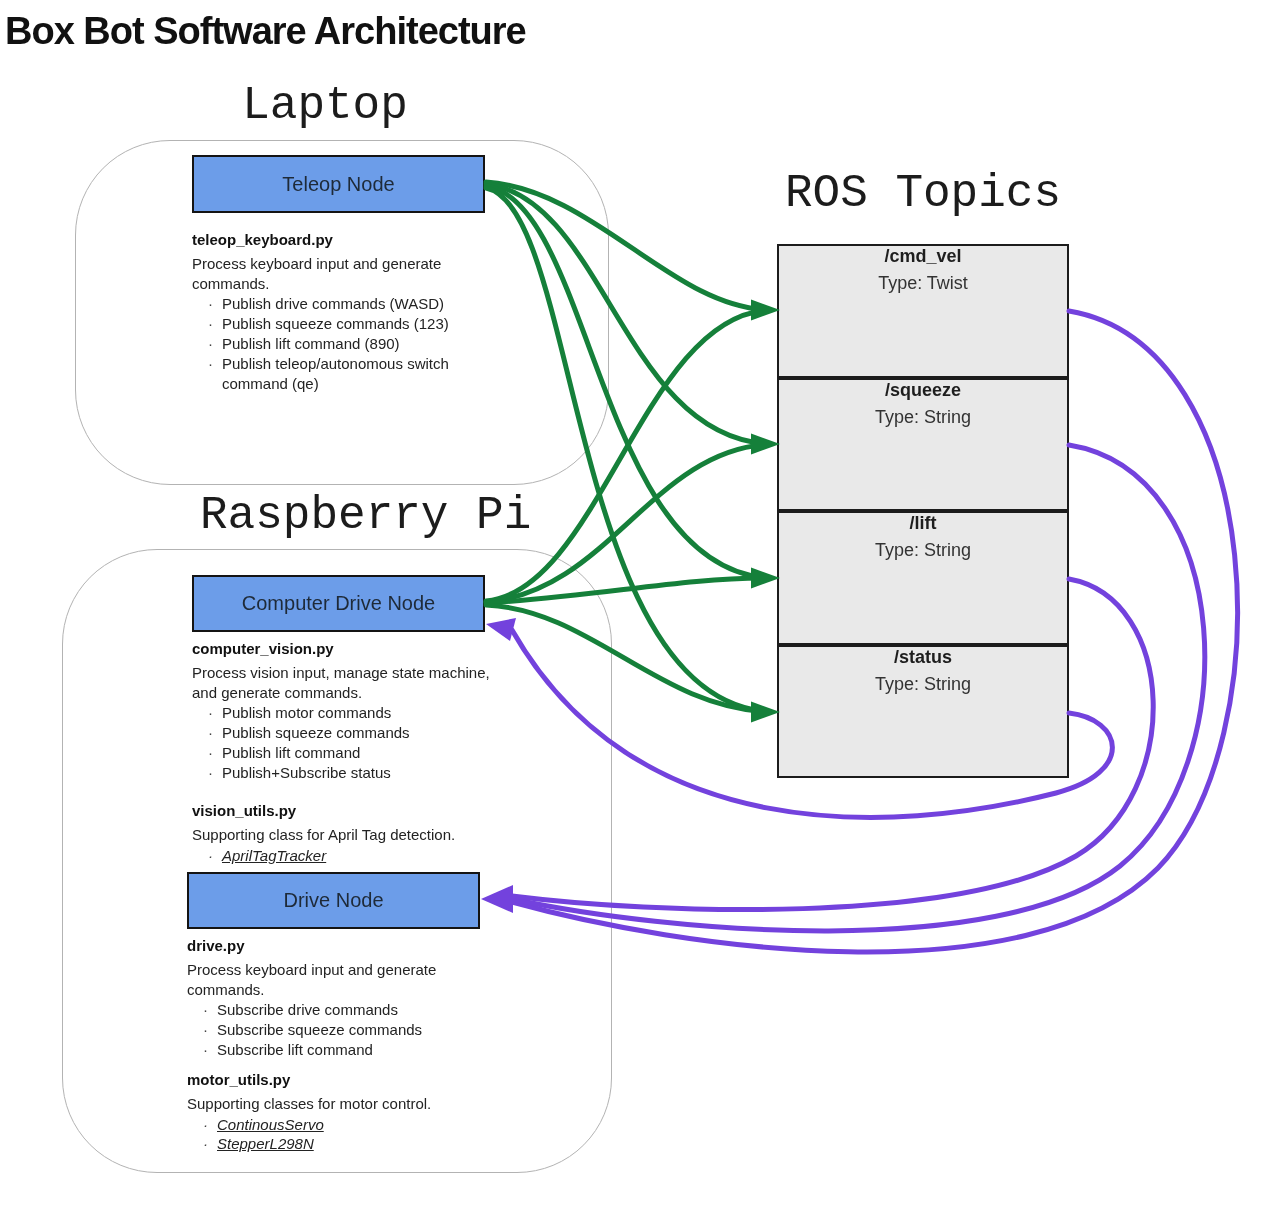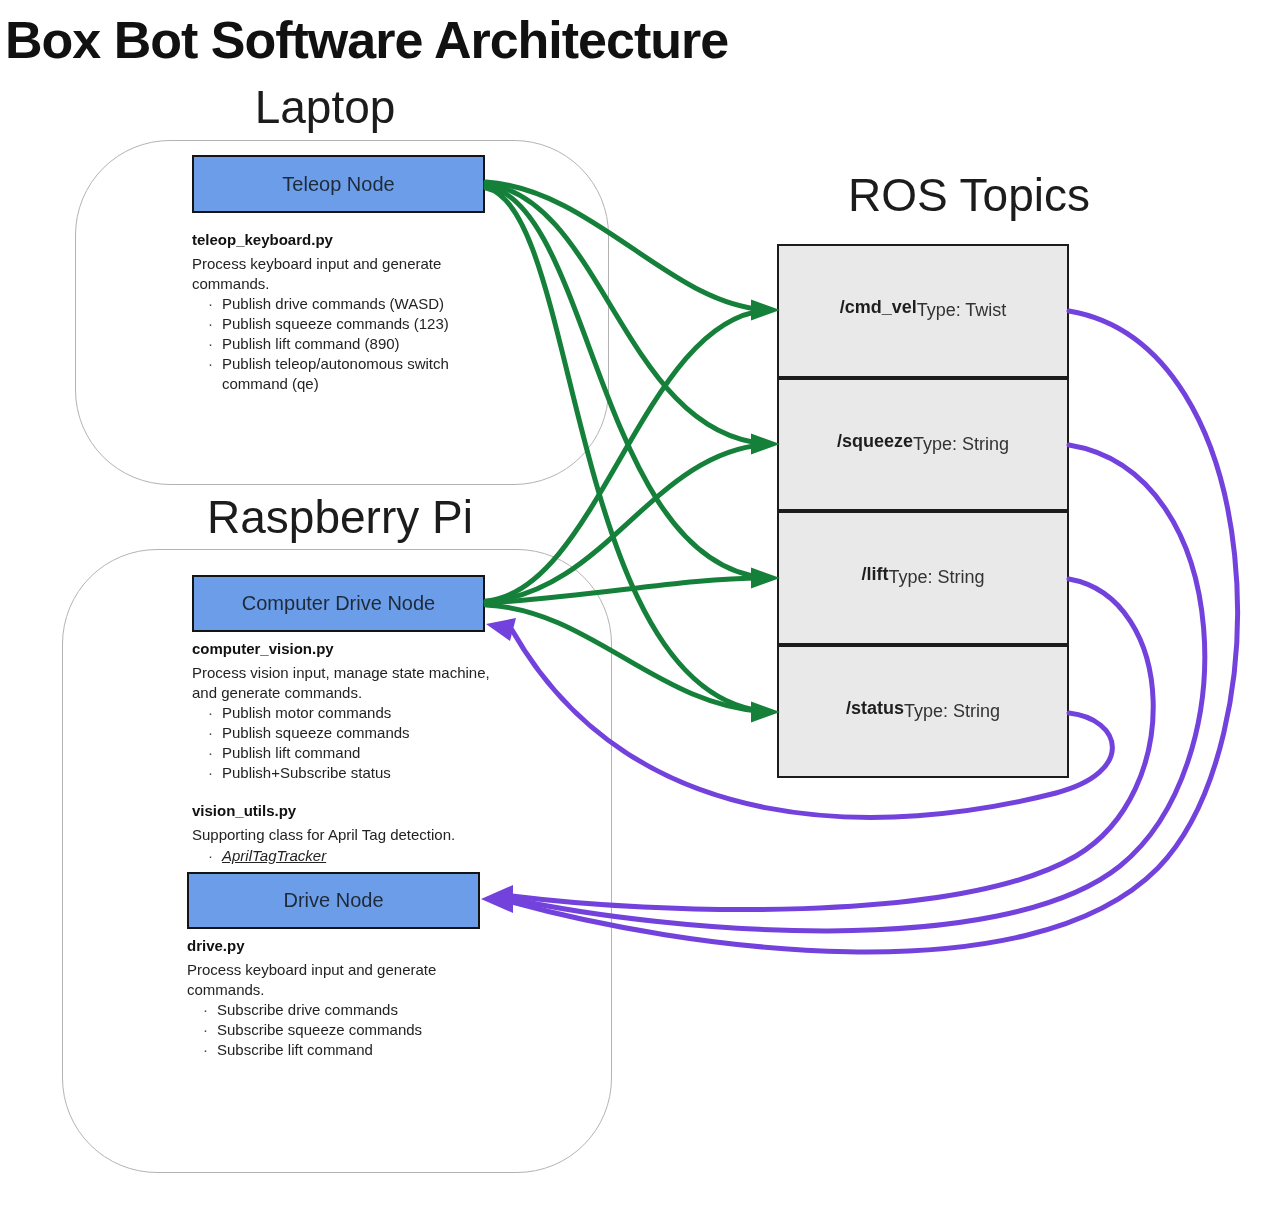--- a/index.html
+++ b/index.html
@@ -2,43 +2,43 @@
 <html><head>
 <meta charset="utf-8">
 <style>
   html,body{margin:0;padding:0;background:#ffffff;}
   body{font-family:"Liberation Sans","DejaVu Sans",sans-serif;color:#222;}
   #canvas{position:relative;width:1286px;height:1214px;background:#ffffff;overflow:hidden;}
 
   .abs{position:absolute;}
 
   
-  .page-title{left:5px;top:10px;font-size:52px;font-weight:bold;color:#111;letter-spacing:-1px;z-index:3;}
-  .section-label{font-size:46px;font-weight:400;color:#1c1c1c;text-align:center;z-index:3;white-space:nowrap;}
+  .page-title{left:5px;top:10px;font-size:38px;font-weight:bold;color:#111;letter-spacing:-1px;z-index:3;}
+  .section-label{font-size:46px;font-weight:400;color:#1c1c1c;text-align:center;z-index:3;white-space:nowrap;font-family:Liberation Mono, monospace;}
   .laptop-label{left:140px;top:80px;width:370px;}
-  .ros-label{left:823px;top:168px;width:292px;}
+  .ros-label{left:777px;top:168px;width:292px;}
   .rpi-label{left:200px;top:490px;width:280px;}
 
   
   .container{border:1.6px solid #b3b3b3;border-radius:95px;background:#ffffff;z-index:1;}
   .laptop-container{left:75px;top:140px;width:532px;height:343px;}
   .rpi-container{left:62px;top:549px;width:548px;height:622px;}
 
   
   .node-box{background:#6c9de9;border:2px solid #141414;box-sizing:border-box;
             display:flex;align-items:center;justify-content:center;
             font-size:20px;color:#1e2a38;z-index:5;}
   .teleop-box{left:192px;top:155px;width:293px;height:58px;align-items:center;}
   .cv-box{left:192px;top:575px;width:293px;height:57px;}
   .drive-box{left:187px;top:872px;width:293px;height:57px;}
 
   
   .topic-stack{left:777px;top:244px;width:292px;z-index:5;display:flex;flex-direction:column;}
   .topic-box{background:#e9e9e9;border:2.5px solid #1c1c1c;box-sizing:border-box;height:133.5px;
-             display:flex;flex-direction:row;align-items:center;justify-content:center;}
+             display:flex;flex-direction:column;align-items:center;}
   .topic-name{font-size:18px;font-weight:bold;color:#1e1e1e;margin:0 0 6px 0;}
   .topic-type{font-size:18px;color:#333;margin:0;}
 
   
   .file-block{z-index:6;font-size:15px;line-height:1.32;color:#232323;}
   .file-name{font-weight:bold;color:#111;margin:0 0 4px 0;font-size:15px;}
   .file-desc{margin:0;}
   .file-block ul{list-style:none;margin:1px 0 0 0;padding:0 0 0 30px;}
   .file-block li{position:relative;margin:0;max-width:238px;}
   .file-block li::before{content:"·";position:absolute;left:-14px;top:0;color:#444;}
@@ -128,20 +128,28 @@
   <div class="abs file-block drive-block">
     <p class="file-name">drive.py</p>
     <p class="file-desc"><span>Process keyboard input and generate</span><br><span>commands.</span></p>
     <ul>
       <li>Subscribe drive commands</li>
       <li>Subscribe squeeze commands</li>
       <li>Subscribe lift command</li>
     </ul>
   </div>
 
+  <div class="abs file-block motor-utils-block">
+    <p class="file-name">motor_utils.py</p>
+    <p class="file-desc">Supporting classes for motor control.</p>
+    <ul>
+      <li class="italic">ContinousServo</li>
+      <li class="italic">StepperL298N</li>
+    </ul>
+  </div>
 
   <svg class="abs arrow-layer" width="1286" height="1214" viewBox="0 0 1286 1214">
 
     <g fill="none" stroke="#15803a" stroke-width="5" stroke-linecap="round">
       <path d="M486,182 C596,190 672,308 770,310"></path>
       <path d="M486,184 C604,198 624,438 770,444"></path>
       <path d="M486,186 C592,202 598,570 770,578"></path>
       <path d="M486,188 C580,206 568,700 770,712"></path>
       <path d="M486,601 C600,590 644,314 770,310"></path>
       <path d="M486,602 C608,592 652,450 770,444"></path>

